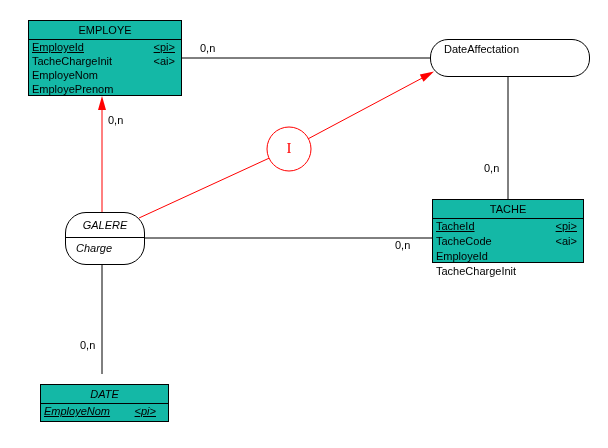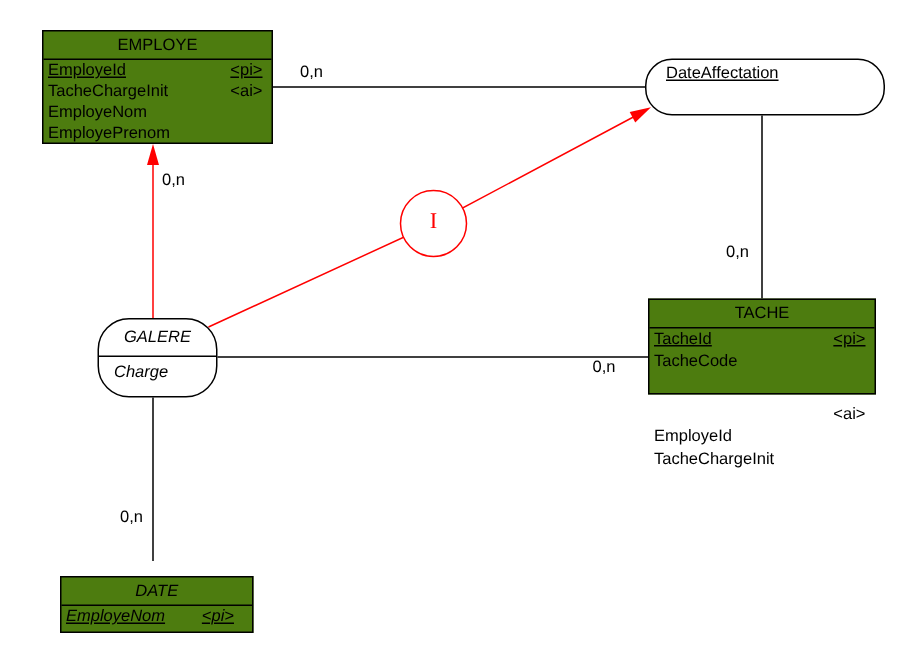--- a/index.html
+++ b/index.html
@@ -1,19 +1,19 @@
 <!DOCTYPE html>
 <html><head>
 <meta charset="utf-8">
 <style>
   html,body{margin:0;padding:0;background:#fff;}
   #canvas{position:relative;width:608px;height:448px;background:#fff;overflow:hidden;
     font-family:"Liberation Sans",sans-serif;font-size:11px;color:#000;}
   svg{position:absolute;left:0;top:0;}
-  .entity{position:absolute;border:1px solid #000;background:#4d7c0f;box-sizing:border-box;}
+  .entity{position:absolute;border:1px solid #000;background:#14b8a6;box-sizing:border-box;}
   .etitle{text-align:center;border-bottom:1px solid #000;height:18px;line-height:18px;}
   .erow{line-height:14px;padding-left:3px;padding-right:6px;display:flex;white-space:nowrap;gap:20px;}
   .erow .tag{margin-left:auto;}
   .u{text-decoration:underline;}
   .assoc{position:absolute;border:1px solid #000;background:#fff;box-sizing:border-box;overflow:hidden;}
   .atitle{text-align:center;border-bottom:1px solid #000;}
   .card{position:absolute;line-height:11px;}
   .isym{position:absolute;font-family:"Liberation Serif",serif;font-size:15px;color:#ff0000;text-align:center;}
 </style>
 </head>
@@ -47,30 +47,30 @@
       </div>
     <div class="erow">
         <span>EmployeNom</span>
       </div>
     <div class="erow">
         <span>EmployePrenom</span>
       </div>
   </div>
 
   <div class="assoc" style="left:430px;top:39px;width:160px;height:38px;border-radius:18px;">
-    <div style="line-height:18px;padding-left:13px;text-decoration:underline;">DateAffectation</div>
+    <div style="line-height:18px;padding-left:13px;">DateAffectation</div>
   </div>
 
   <div class="entity" style="left:432px;top:199px;width:152px;height:64px;">
     <div class="etitle">TACHE</div>
     <div class="erow" style="line-height:15px;">
         <span class="u">TacheId</span>
         <span class="tag u">&lt;pi&gt;</span>
       </div>
-    <div class="erow" style="line-height:15px;flex-direction:column;">
+    <div class="erow" style="line-height:15px;">
         <span>TacheCode</span>
         <span class="tag">&lt;ai&gt;</span>
       </div>
     <div class="erow" style="line-height:15px;">
         <span>EmployeId</span>
       </div>
     <div class="erow" style="line-height:15px;">
         <span>TacheChargeInit</span>
       </div>
   </div>

